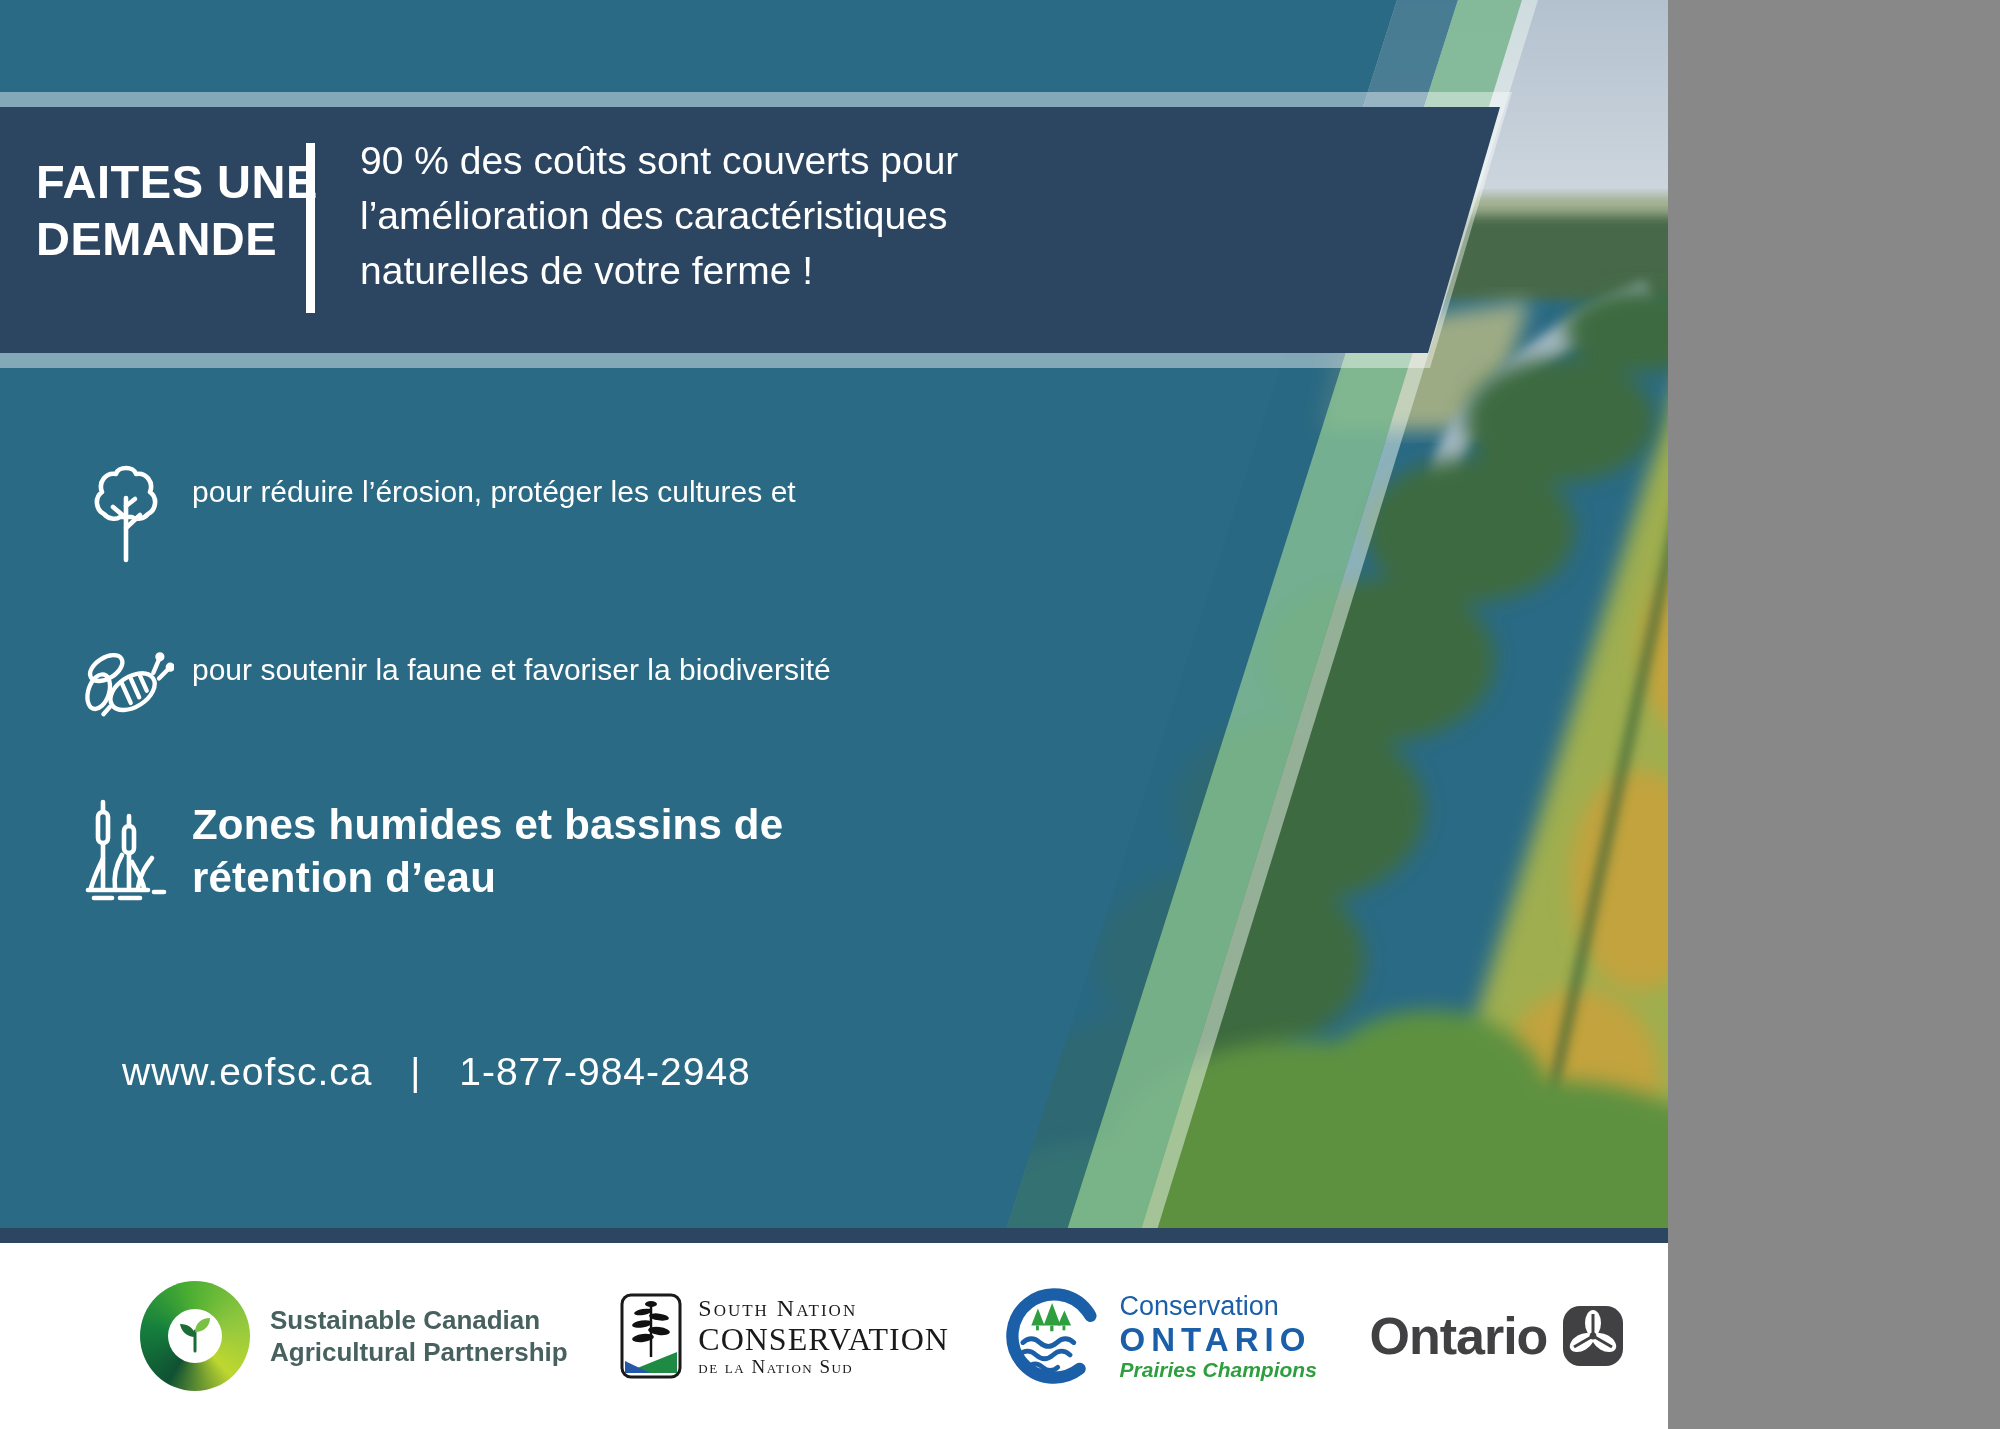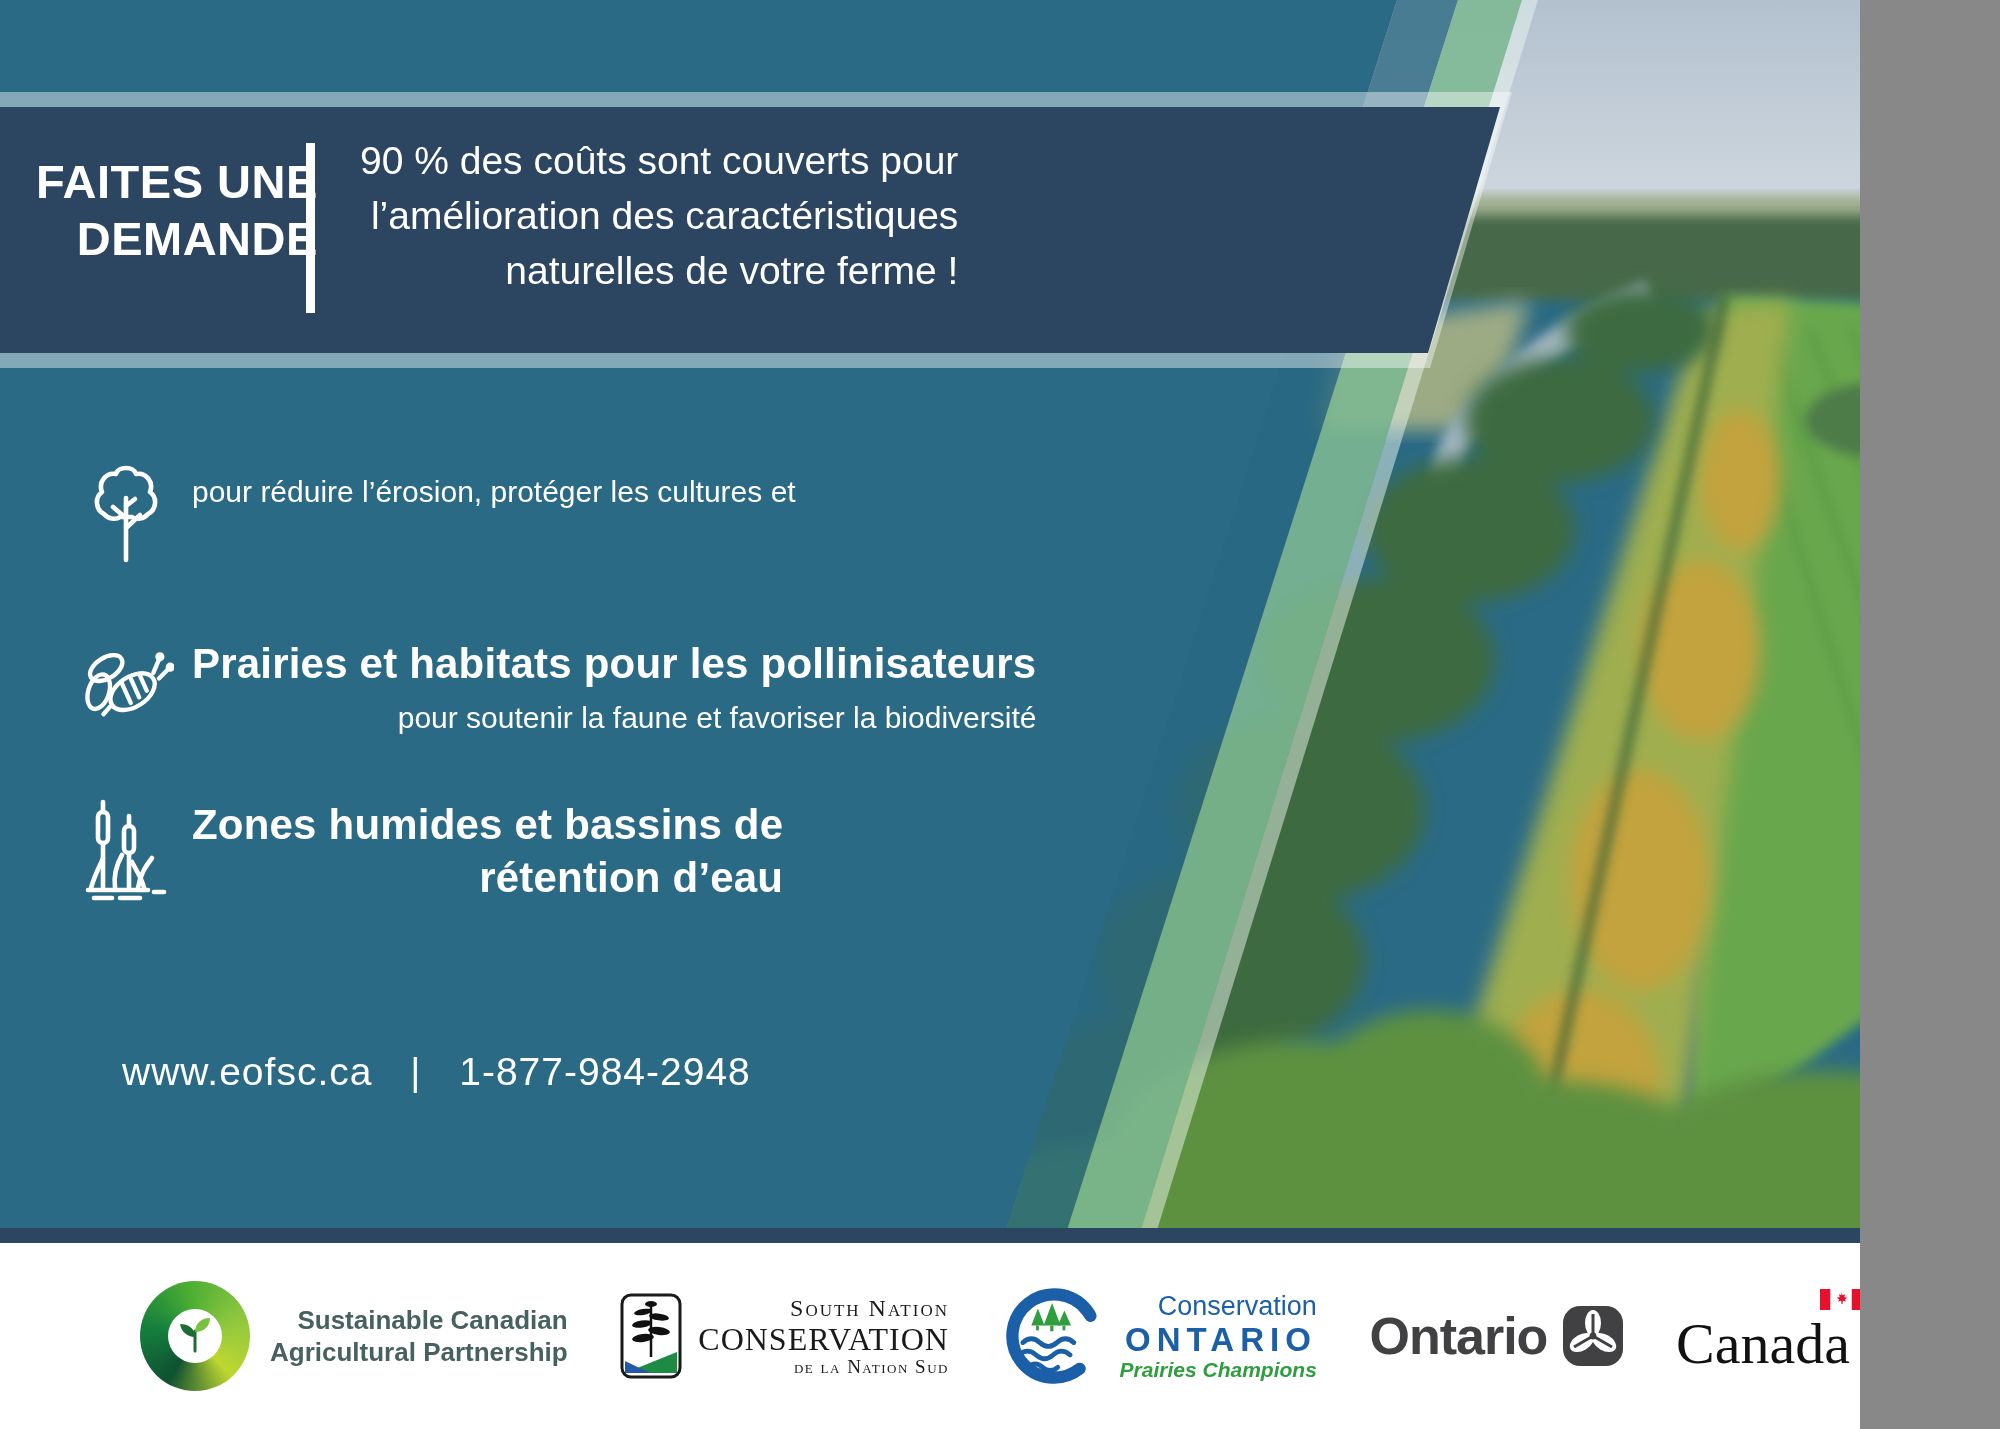--- a/index.html
+++ b/index.html
@@ -1,17 +1,17 @@
 <!DOCTYPE html>
 <html style="--teal: #2a6a85; --navy: #2c4560; --pale_band: #7ca6b8; --green_stripe: #7db791; --co_blue: #1b5fa8; --co_green: #2e9e3e; --scap_text: #47615f; --ontario_gray: #414042; --canada_red: #e8112d; --white: #ffffff;"><head>
 <meta charset="utf-8">
 <style>
   html,body{margin:0;padding:0;background:#888;}
-  .flyer{position:relative;width:1860px;height:1429px;overflow:hidden;background:#14532d;
-         font-family:"Liberation Sans","DejaVu Sans",sans-serif;text-align:right;}
+  .flyer{position:relative;width:1668px;height:1429px;overflow:hidden;background:#14532d;
+         font-family:"Liberation Sans","DejaVu Sans",sans-serif;}
   
   .hero{position:absolute;left:0;top:0;width:2000px;height:1243px;background:var(--teal,#2a6a85);}
   .photo-wrap{position:absolute;left:1000px;top:0;width:1000px;height:1243px;
               clip-path:polygon(397px 0,1000px 0,1000px 1243px,2px 1243px);}
   .photo-wrap svg{display:block;}
   .stripe{position:absolute;left:0;top:0;width:2000px;height:1243px;pointer-events:none;}
   .stripe-semi {clip-path:polygon(1397px 0,1458px 0,1063px 1243px,1002px 1243px);background:rgba(41,104,130,0.78);}
   .stripe-green{clip-path:polygon(1458px 0,1522px 0,1137px 1243px,1063px 1243px);background:rgba(125,184,146,0.88);}
   .stripe-mint {clip-path:polygon(1522px 0,1538px 0,1153px 1243px,1137px 1243px);background:rgba(235,248,240,0.5);}
   .pale-band{position:absolute;left:0;top:92px;width:1620px;height:276px;
@@ -170,21 +170,20 @@
           <line x1="56" y1="38" x2="65" y2="58"></line>
           <line x1="65" y1="33" x2="73" y2="51"></line>
           <line x1="80" y1="32" x2="86" y2="18"></line>
           <circle cx="87" cy="15" r="2.6" fill="#fff"></circle>
           <line x1="86" y1="38" x2="96" y2="28"></line>
           <circle cx="98" cy="26" r="2.6" fill="#fff"></circle>
           <line x1="34" y1="68" x2="27" y2="76"></line>
         </svg>
       </div>
       <div class="text">
-        <div class="title">Prairies et habitats pour les pollinisateurs</div>
         <div class="desc">
           <div>pour soutenir la faune et favoriser la biodiversité</div>
         </div>
       </div>
     </div>
 
     <div class="item item-3">
       <div class="iconbox">
         <svg class="icon-svg" width="84" height="108" viewBox="0 0 84 108">
           <rect x="14" y="14" width="10" height="31" rx="5"></rect>

